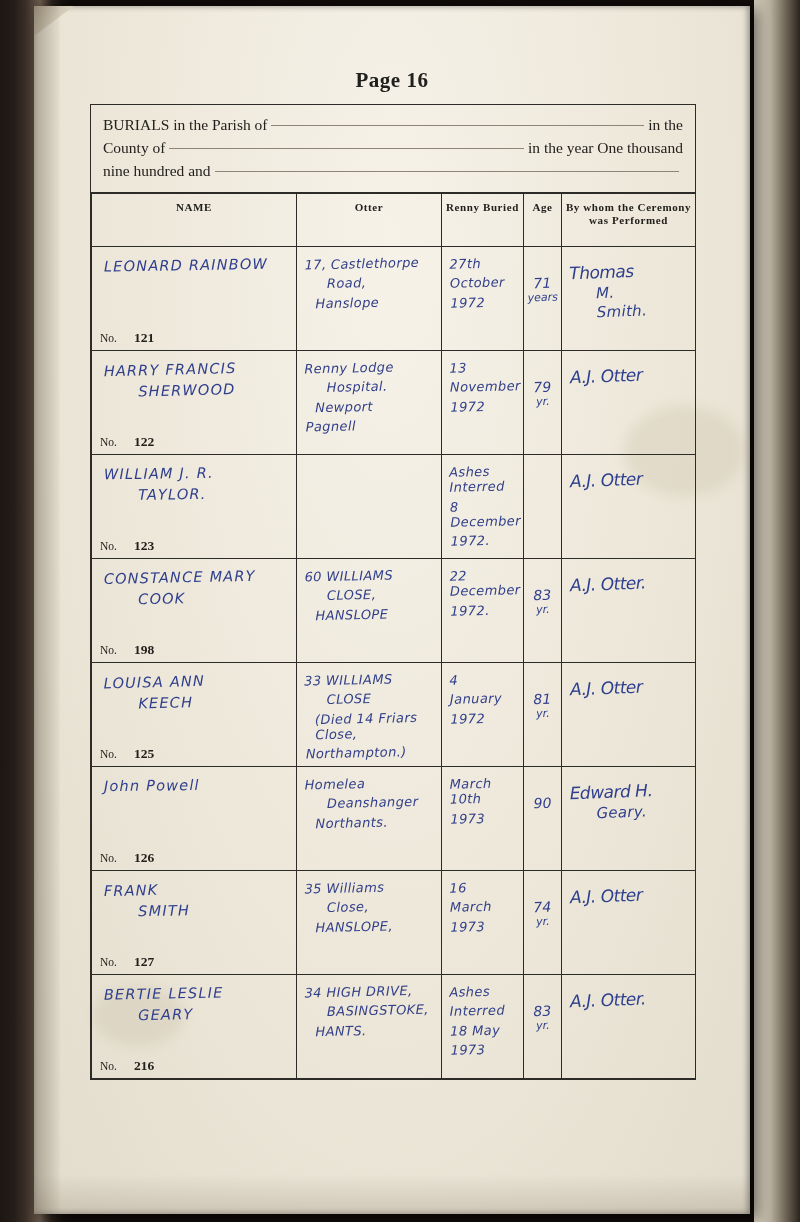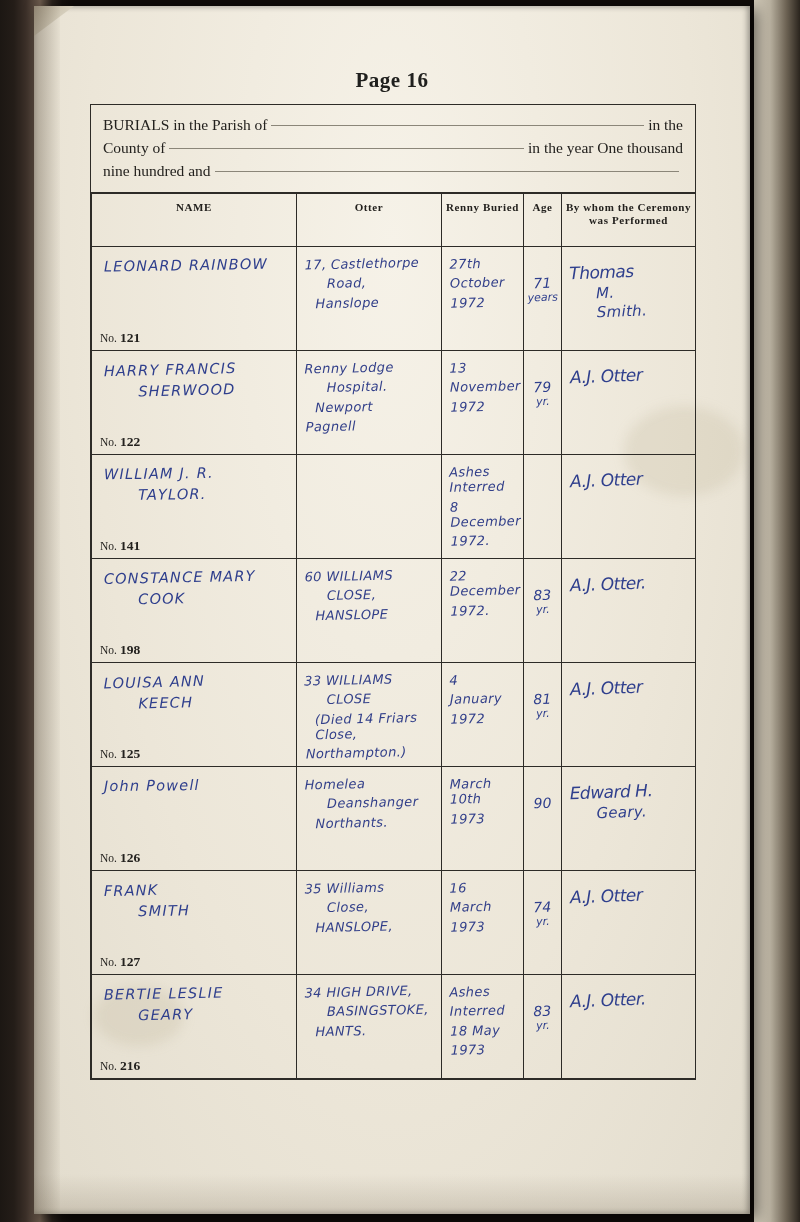--- a/index.html
+++ b/index.html
@@ -168,21 +168,21 @@
     position: absolute;
     left: 8px; bottom: 4px;
     font-family: "Liberation Serif", serif;
     font-style: normal;
     font-size: 11.5px;
     color: #23211e;
   }
   .no-box b {
     font-family: "Liberation Serif", serif;
     font-size: 13.5px;
-    margin-left: 3px;
+    margin-left: 17px;
   }
 
   .abode-cell .hw-abode,
   .when-cell .hw-when {
     position: absolute;
     left: 8px; right: 6px; top: 9px;
     font-size: 13px;
     letter-spacing: 0.4px;
     transform: rotate(-1.3deg);
   }
@@ -320,21 +320,21 @@
               <td class="age-cell">
                 <div class="hw ink-a hw-age"><span>79</span><small>yr.</small></div>
               </td>
               <td class="cer-cell">
                 <div class="hw ink-a hw-cer"><span class="sig">A.J. Otter</span></div>
               </td>
             </tr>
             <tr>
               <td class="name-cell">
                 <div class="hw ink-a hw-name" style="transform: rotate(-0.8deg);">WILLIAM J. R.<span class="l2">TAYLOR.</span></div>
-                <div class="no-box"><span>No.</span><b>141</b></div>
+                <div class="no-box"><span>No.</span><b>123</b></div>
               </td>
               <td class="abode-cell">
                 <div class="hw ink-b hw-abode"></div>
               </td>
               <td class="when-cell">
                 <div class="hw ink-b hw-when">
                   <div>Ashes Interred</div>
                   <div>8 December</div>
                   <div>1972.</div>
                 </div>

